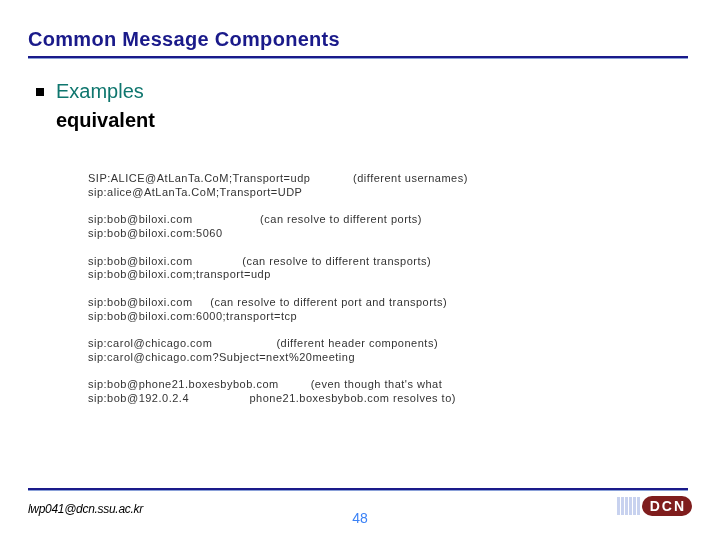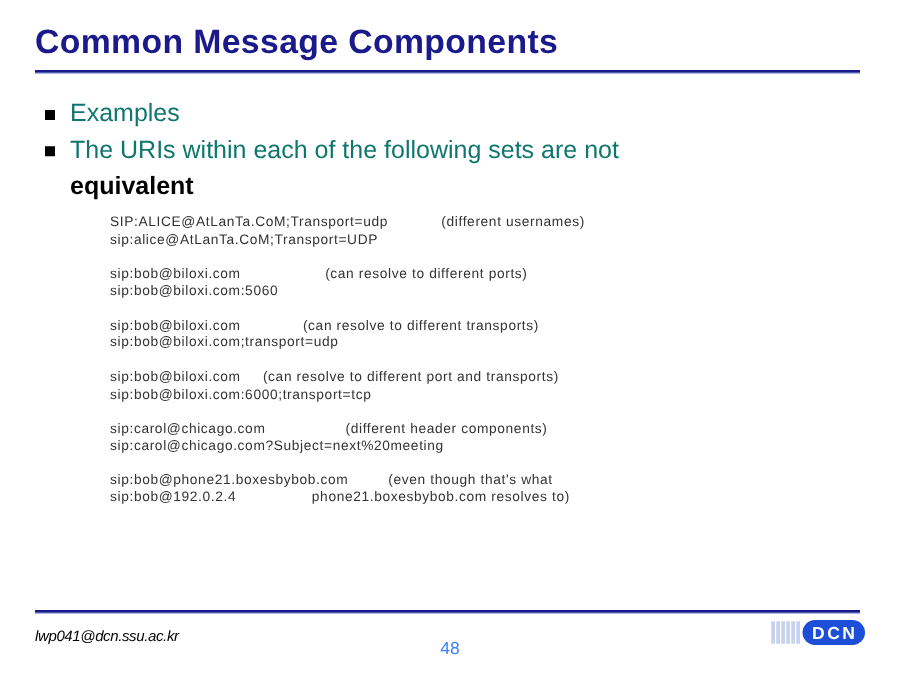--- a/index.html
+++ b/index.html
@@ -14,22 +14,22 @@
   }
   .slide {
     width: 720px;
     height: 540px;
     position: relative;
     box-sizing: border-box;
   }
   .title {
     position: absolute;
     left: 28px;
-    top: 18px;
-    font-size: 27px;
+    top: 28px;
+    font-size: 20px;
     font-weight: bold;
     color: #1a1a8a;
     letter-spacing: 0.3px;
   }
   .title-underline {
     position: absolute;
     left: 28px;
     top: 56px;
     width: 660px;
     height: 2px;
@@ -117,45 +117,41 @@
     display: flex;
     gap: 1px;
     margin-right: 2px;
   }
   .dcn-bars span {
     width: 3px;
     height: 18px;
     background: #c8d2ef;
   }
   .dcn-text {
-    background: #1d4ed8;
+    background: #7f1d1d;
     color: #fff;
     font-weight: bold;
     font-size: 14px;
     letter-spacing: 2px;
     padding: 2px 6px 2px 8px;
     border-radius: 10px;
   }
 </style>
 </head>
 <body>
 
 <div class="slide">
 
   <div class="title">Common Message Components</div>
   <div class="title-underline"></div>
 
   <div class="bullets">
     <div class="bullet-line">
       <div class="bullet-marker"></div>
       <div class="bullet-text">Examples</div>
-    </div>
-    <div class="bullet-line">
-      <div class="bullet-marker"></div>
-      <div class="bullet-text">The URIs within each of the following sets are not</div>
     </div>
     <div class="bullet-indent">equivalent</div>
   </div>
 
   <div class="code-block">SIP:ALICE@AtLanTa.CoM;Transport=udp            (different usernames)
 sip:alice@AtLanTa.CoM;Transport=UDP
 
 sip:bob@biloxi.com                   (can resolve to different ports)
 sip:bob@biloxi.com:5060
 

